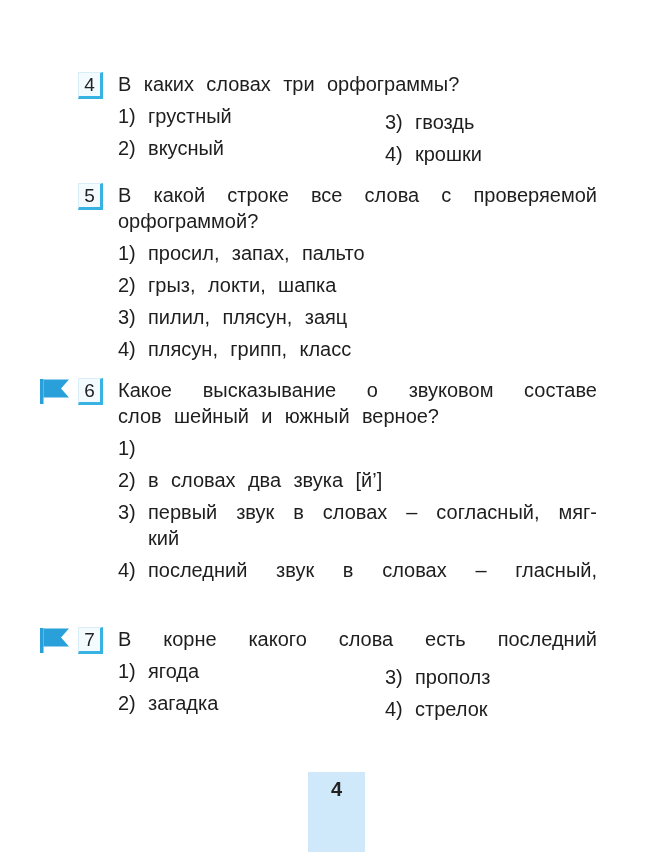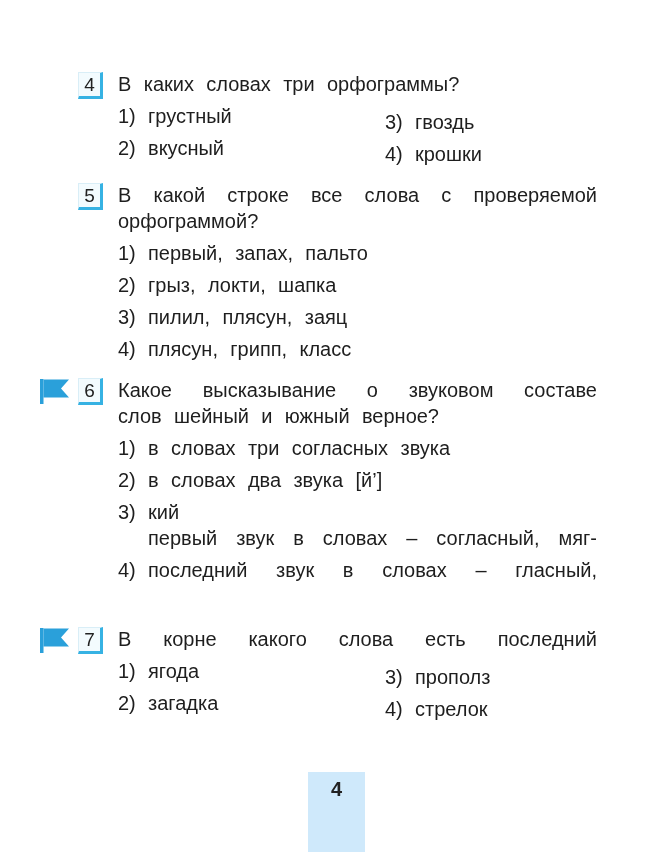--- a/index.html
+++ b/index.html
@@ -110,21 +110,21 @@
 
   <section class="question" style="top:182px">
     <div class="qnum">5</div>
     <div>
       <div class="qline just">В какой строке все слова с проверяемой</div>
       <div class="qline">орфограммой?</div>
     </div>
     <div class="opts">
       <div class="opt">
         <span class="optnum">1)</span>
-        <span>первый, запах, пальто</span>
+        <span>просил, запах, пальто</span>
       </div>
       <div class="opt">
         <span class="optnum">2)</span>
         <span>грыз, локти, шапка</span>
       </div>
       <div class="opt">
         <span class="optnum">3)</span>
         <span>пилил, плясун, заяц</span>
       </div>
       <div class="opt">
@@ -140,30 +140,29 @@
       <polygon points="3.5,0.5 29,0.5 21,9.5 29,18.5 3.5,18.5" fill="#2aa0da"></polygon>
     </svg>
     <div class="qnum">6</div>
     <div>
       <div class="qline just">Какое высказывание о звуковом составе</div>
       <div class="qline"><span>слов </span><span class="em">шейный и южный</span><span> верное?</span></div>
     </div>
     <div class="opts">
       <div class="opt">
         <span class="optnum">1)</span>
-        <span>в словах три согласных звука</span>
       </div>
       <div class="opt">
         <span class="optnum">2)</span>
         <span>в словах два звука [й’]</span>
       </div>
       <div class="opt">
         <span class="optnum">3)</span>
+        <div class="qline just">первый звук в словах – согласный, мяг-</div>
         <div class="qline">кий</div>
-        <div class="qline just">первый звук в словах – согласный, мяг-</div>
       </div>
       <div class="opt">
         <span class="optnum">4)</span>
         <div class="qline just">последний звук в словах – гласный,</div>
       </div>
     </div>
   </section>
 
   <section class="question" style="top:626px">
     <svg class="flag" viewBox="0 0 30 26" aria-hidden="true">

